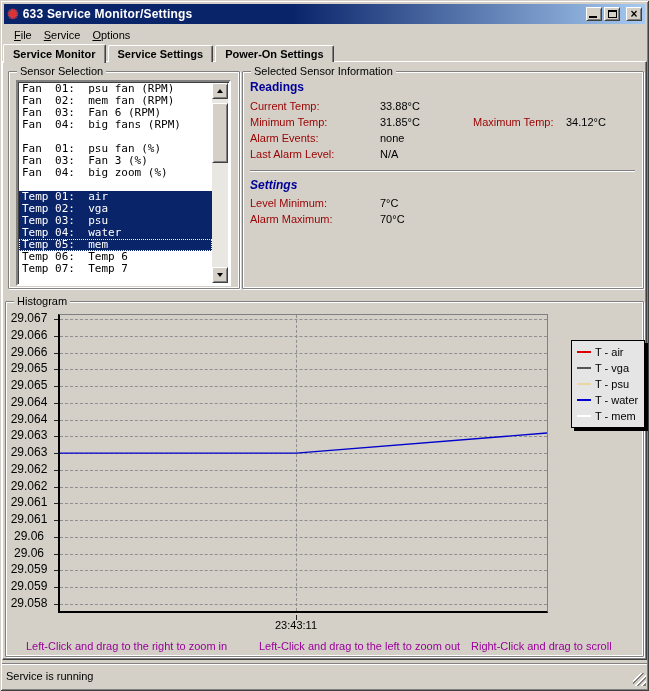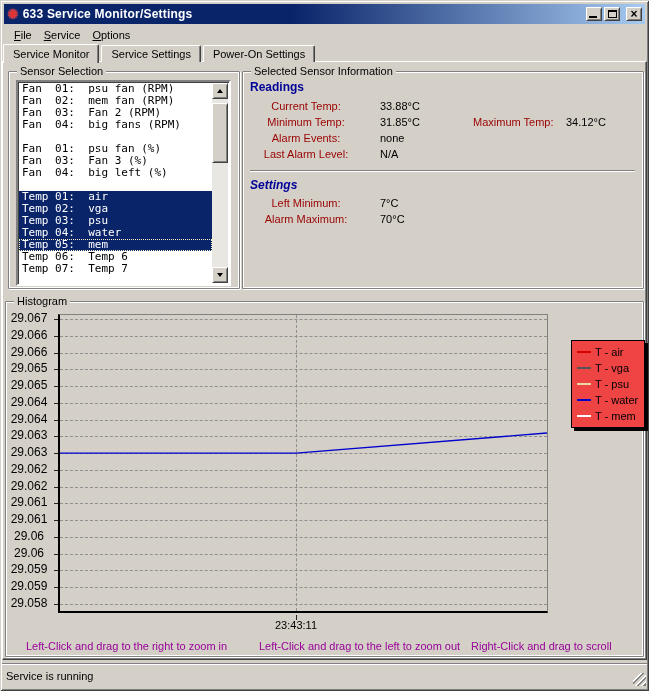--- a/index.html
+++ b/index.html
@@ -35,21 +35,21 @@
   .g-max{ width:9px; height:8px; border:1px solid #000; border-top:2px solid #000; }
   .g-close{ font-size:12px; font-weight:bold; color:#000; line-height:10px; }
 
   
   .menubar{ position:absolute; left:4px; top:26px; right:4px; height:17px;
     display:flex; align-items:center; padding-left:4px; }
   .menu-item{ display:inline-block; font-size:11px; padding:1px 6px; color:#000; }
   .menu-item::first-letter{ text-decoration:underline; }
 
   
-  .tabstrip{ position:absolute; left:3px; top:44px; height:18px; display:flex; align-items:flex-end; z-index:3; }
+  .tabstrip{ position:absolute; left:3px; top:44px; height:18px; display:flex; align-items:flex-end; z-index:3;font-weight:bold; }
   .tab{
     font-size:11px; padding:2px 9px 3px 9px; background:#d4d0c8; height:17px;
     border:1px solid; border-color:#ffffff #404040 #d4d0c8 #ffffff;
     border-bottom:none; border-radius:2px 2px 0 0; margin-right:2px;
     box-shadow: inset -1px 0 0 #808080; position:relative; white-space:nowrap;
   }
   .tab.active{ height:19px; padding-top:3px; z-index:4; top:1px;
     box-shadow: inset -1px 0 0 #808080, 0 2px 0 #d4d0c8; }
 
   .tabpage{
@@ -96,41 +96,41 @@
   .sb-thumb{ position:absolute; left:0; top:20px; width:16px; height:60px; background:#d4d0c8;
     border:1px solid; border-color:#ffffff #404040 #404040 #ffffff;
     box-shadow: inset 1px 1px 0 #d4d0c8, inset -1px -1px 0 #808080; }
 
   
   .info-heading{ position:absolute; left:7px; font-size:12px; font-weight:bold; color:#000099; }
   #readings-head{ top:8px; } #settings-head{ top:106px;font-style:italic; }
   .info-rows{ position:absolute; left:7px; right:6px; }
   #readings-rows{ top:26px; } #settings-rows{ top:123px; }
   .info-row{ display:grid; grid-template-columns:112px 75px 75px auto; column-gap:18px; height:16px; align-items:center; }
-  .info-label{ font-size:11px; color:#990000; text-align:center; white-space:nowrap; }
+  .info-label{ font-size:11px; color:#990000; text-align:left; white-space:nowrap; }
   .info-value{ font-size:11px; color:#000; white-space:nowrap; }
   .info-divider{ position:absolute; left:7px; right:8px; top:98px; height:2px;
     border-top:1px solid #808080; border-bottom:1px solid #ffffff; }
 
   
   .plot{
     position:absolute; left:52px; top:12px; width:490px; height:299px;
     border-top:1px solid #808080; border-right:1px solid #808080;
     border-left:2px solid #000; border-bottom:2px solid #000;
   }
   .gridline{ position:absolute; left:0; right:0; height:0; border-top:1px dashed #8f8f8f; }
   .vgridline{ position:absolute; top:0; bottom:0; width:0; border-left:1px dashed #8f8f8f; }
   .ylabel{ position:absolute; width:46px; text-align:center; font-size:12px; color:#000; line-height:13px; }
   .ytick{ position:absolute; left:48px; width:5px; height:0; border-top:1px solid #222; }
   .xtick{ position:absolute; width:0; height:5px; border-left:1px solid #222; top:313px; }
   .xlabel{ position:absolute; top:317px; font-size:11px; color:#000; transform:translateX(-50%); white-space:nowrap; }
   .chart-svg{ position:absolute; left:0; top:0; }
 
   .legend{
-    position:absolute; left:565px; top:38px; background:#ef4444; border:1px solid #000;
+    position:absolute; left:565px; top:38px; background:#e5e5e5; border:1px solid #000;
     box-shadow:3px 3px 0 #000; padding:3px 6px 3px 5px;
   }
   .legend-entry{ display:flex; align-items:center; height:16px; white-space:nowrap; }
   .legend-line{ width:14px; height:2px; margin-right:4px; flex:none; }
   .legend-text{ font-size:11px; color:#000; }
 
   .instructions{ position:absolute; left:0; right:0; top:338px; height:13px; }
   .instr{ position:absolute; font-size:11px; color:#990099; white-space:nowrap; }
   .instr.i0{ left:20px; } .instr.i1{ left:253px; } .instr.i2{ left:465px; }
 
@@ -180,26 +180,26 @@
       <div class="tab">Power-On Settings</div>
     </div>
   <div class="tabpage"></div>
 
   <div class="groupbox" id="gb-sensors">
     <span class="gb-title">Sensor Selection</span>
     <div class="listbox">
       <div class="lb-rows" id="sensor-list">
           <div class="lb-row">Fan  01:  psu fan (RPM)</div>
           <div class="lb-row">Fan  02:  mem fan (RPM)</div>
-          <div class="lb-row">Fan  03:  Fan 2 (RPM)</div>
+          <div class="lb-row">Fan  03:  Fan 6 (RPM)</div>
           <div class="lb-row">Fan  04:  big fans (RPM)</div>
           <div class="lb-row"></div>
           <div class="lb-row">Fan  01:  psu fan (%)</div>
           <div class="lb-row">Fan  03:  Fan 3 (%)</div>
-          <div class="lb-row">Fan  04:  big left (%)</div>
+          <div class="lb-row">Fan  04:  big zoom (%)</div>
           <div class="lb-row"></div>
           <div class="lb-row sel">Temp 01:  air</div>
           <div class="lb-row sel">Temp 02:  vga</div>
           <div class="lb-row sel">Temp 03:  psu</div>
           <div class="lb-row sel">Temp 04:  water</div>
           <div class="lb-row sel focused">Temp 05:  mem</div>
           <div class="lb-row">Temp 06:  Temp 6</div>
           <div class="lb-row">Temp 07:  Temp 7</div>
         </div>
       <div class="scrollbar">
@@ -240,21 +240,21 @@
           <span class="info-label">Last Alarm Level:</span>
           <span class="info-value">N/A</span>
           <span class="info-label"></span>
           <span class="info-value"></span>
         </div>
       </div>
     <div class="info-divider"></div>
     <div class="info-heading" id="settings-head">Settings</div>
     <div class="info-rows" id="settings-rows">
         <div class="info-row">
-          <span class="info-label">Left Minimum:</span>
+          <span class="info-label">Level Minimum:</span>
           <span class="info-value">7°C</span>
           <span class="info-label"></span>
           <span class="info-value"></span>
         </div>
         <div class="info-row">
           <span class="info-label">Alarm Maximum:</span>
           <span class="info-value">70°C</span>
           <span class="info-label"></span>
           <span class="info-value"></span>
         </div>

